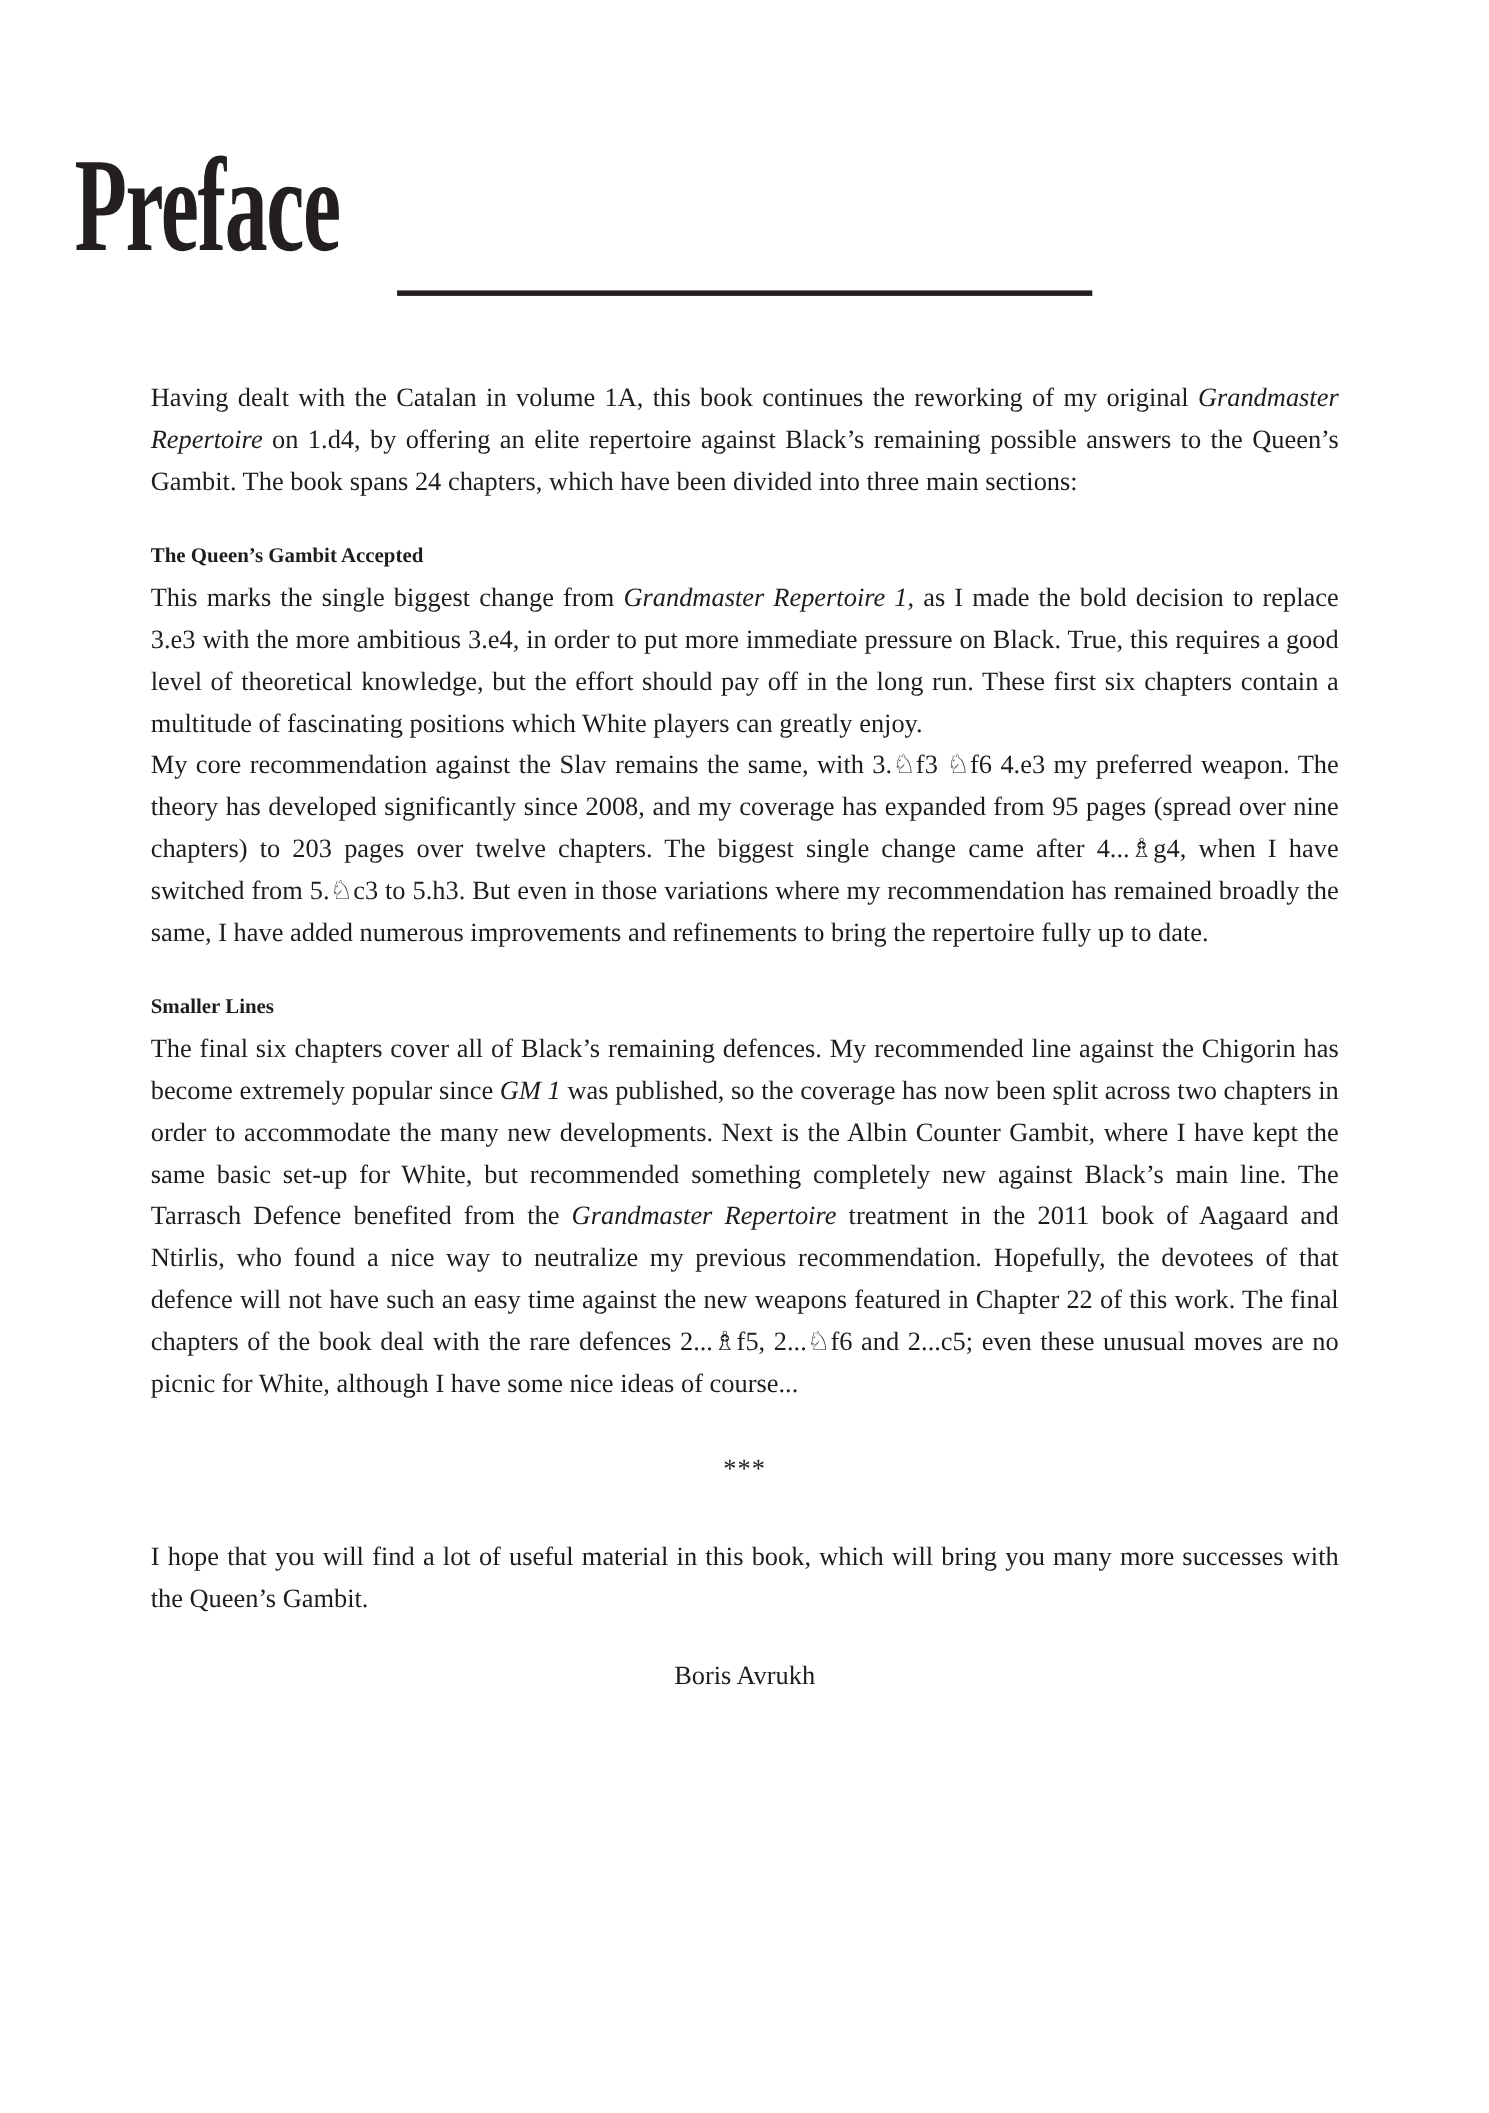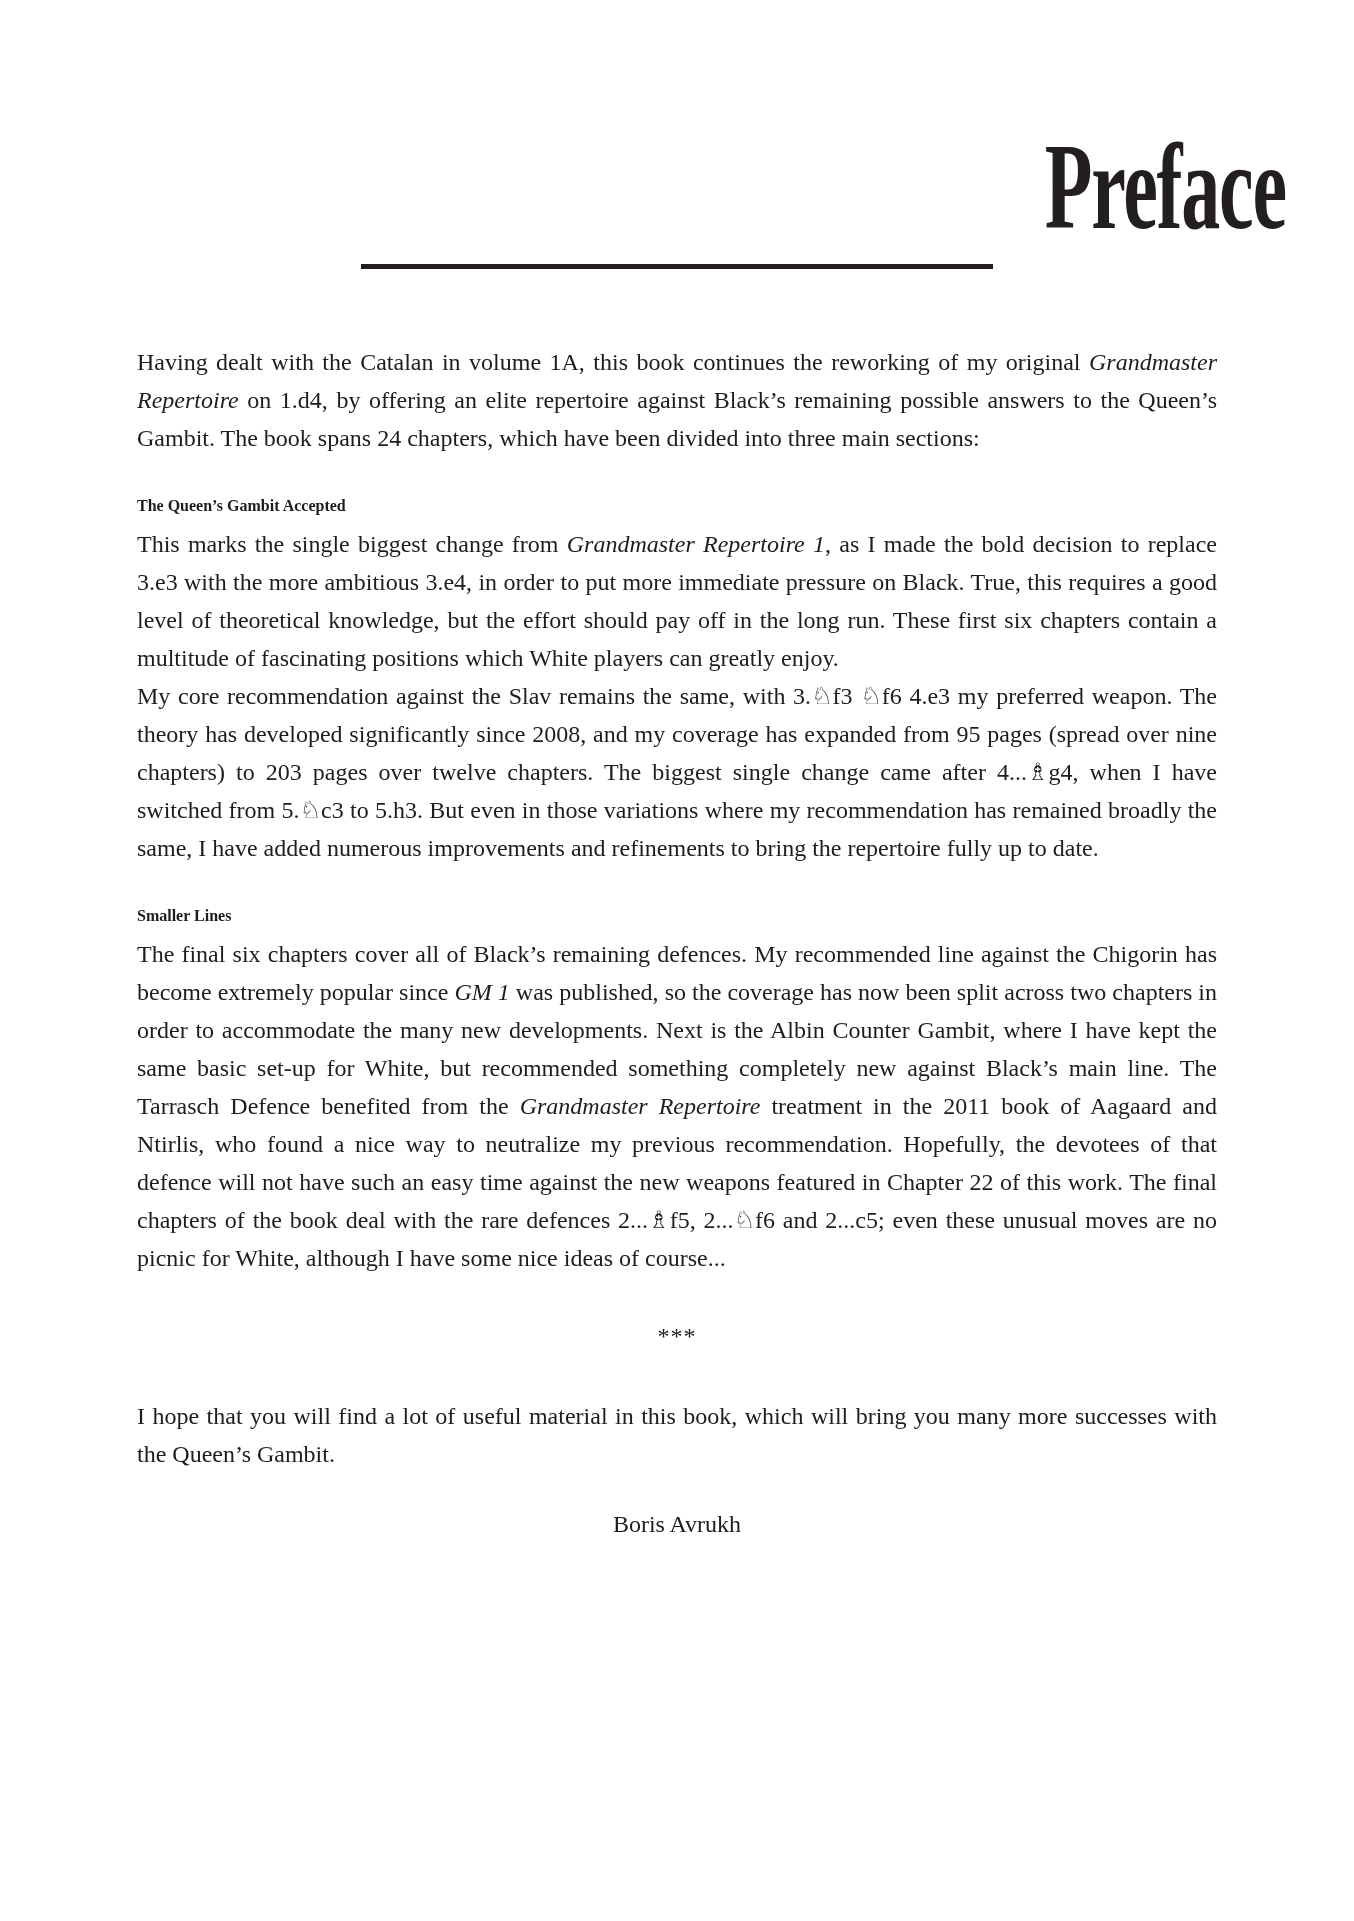--- a/index.html
+++ b/index.html
@@ -6,21 +6,21 @@
   .page {
     position: relative;
     width: 1354px;
     height: 1921px;
     margin: 0 auto;
     background: var(--bg, #ffffff);
     font-family: "Liberation Serif", "DejaVu Serif", "DejaVu Sans", serif;
     color: var(--text, #1e1c1c);
     overflow: hidden;
   }
-  .title-wrap { text-align: right; margin-top: 126px; }
+  .title-wrap { text-align: left; margin-top: 126px; }
   .title-text {
     display: inline-block;
     font-size: 122px;
     line-height: 1;
     font-weight: bold;
     color: var(--title, #231f20);
     transform: scaleX(0.64);
     transform-origin: center;
     letter-spacing: -2px;
     white-space: nowrap;
@@ -34,21 +34,21 @@
   .content {
     width: 1080px;
     margin: 74px auto 0;
     font-size: 24px;
     line-height: 38px;
     text-align: justify;
   }
   .para { margin: 0; }
   .intro { margin: 0; }
   .section-heading {
-    font-size: 16px;
+    font-size: 19px;
     line-height: 38px;
     font-weight: bold;
     margin: 30px 0 0 0;
     text-align: left;
   }
   .separator {
     text-align: center;
     margin-top: 40px;
     line-height: 38px;
     letter-spacing: 1px;

